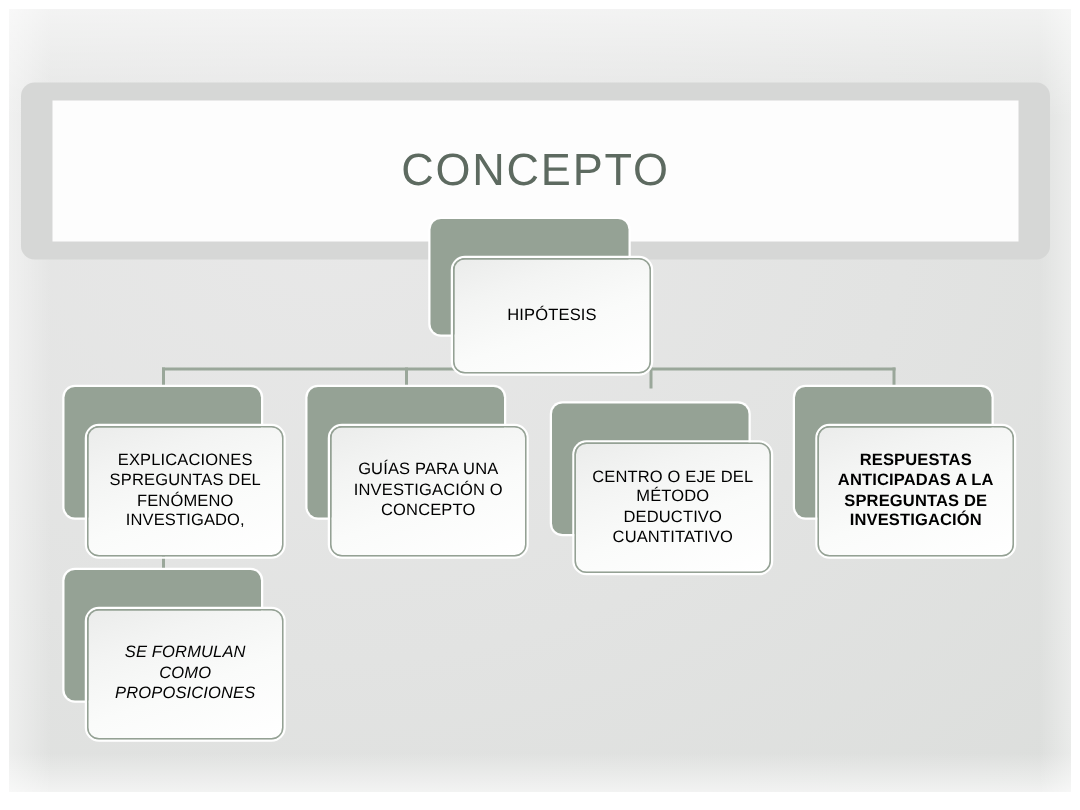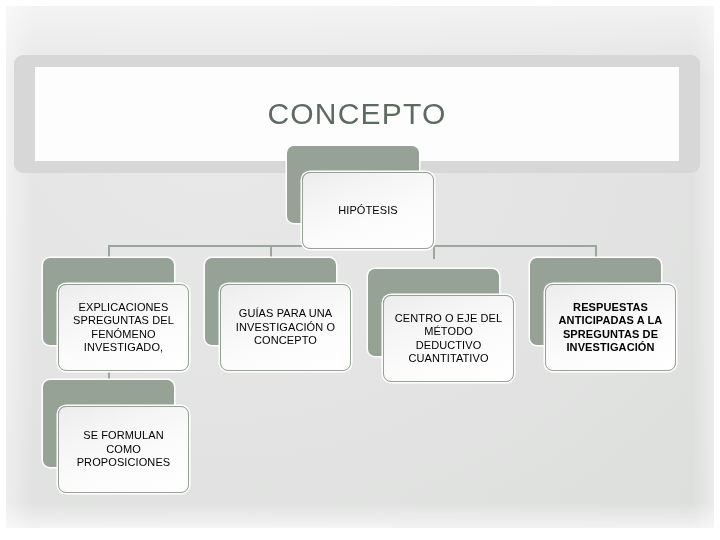--- a/index.html
+++ b/index.html
@@ -173,20 +173,20 @@
     </div>
   </div>
 
   <div class="node" style="left:530px; top:258px; width:131px; height:87px;font-weight:bold;">
     <div class="back"></div>
     <div class="card">
       <span class="label">RESPUESTAS ANTICIPADAS A LA SPREGUNTAS DE INVESTIGACIÓN</span>
     </div>
   </div>
 
-  <div class="node" style="left:43px; top:380px; width:131px; height:87px;">
+  <div class="node" style="left:43px; top:380px; width:131px; height:87px;font-style:italic;">
     <div class="back"></div>
     <div class="card">
       <span class="label">SE FORMULAN COMO PROPOSICIONES</span>
     </div>
   </div>
 
 </div>
 
 </body></html>

